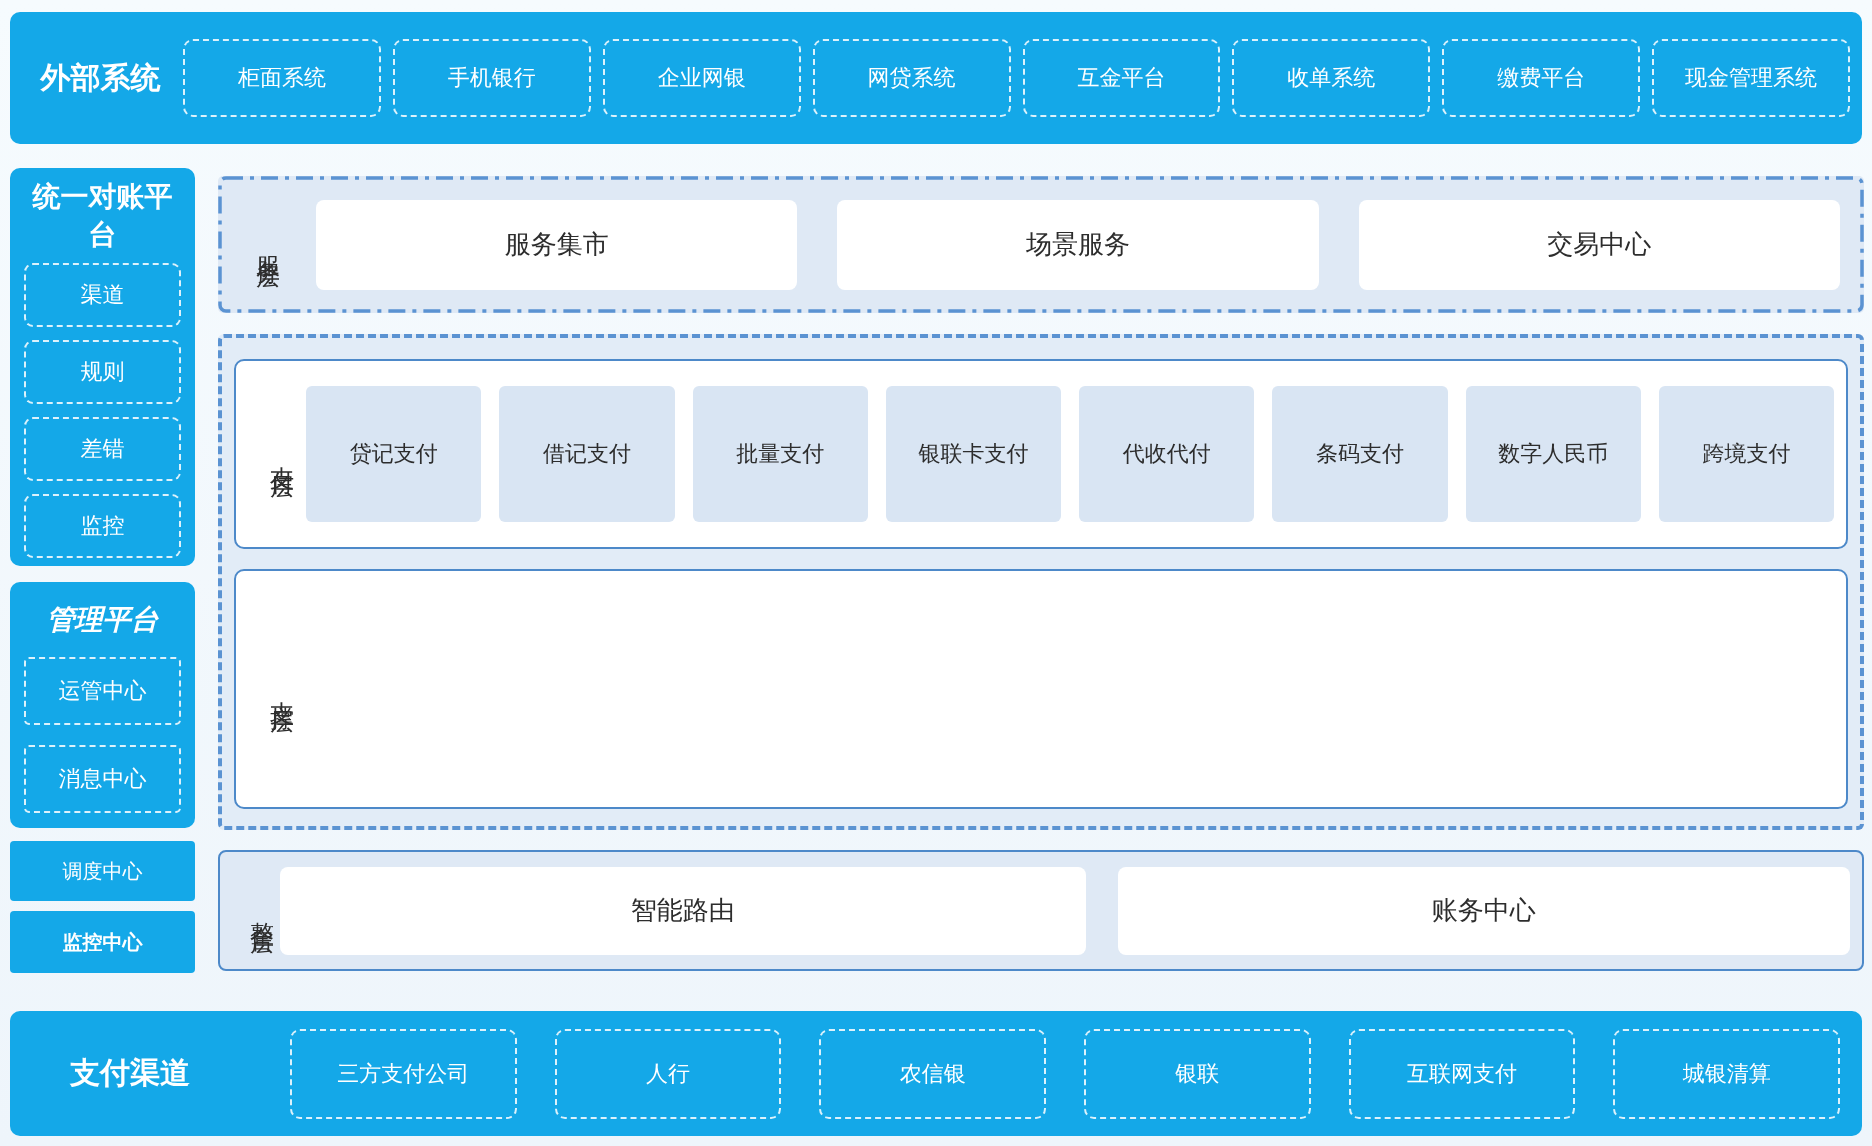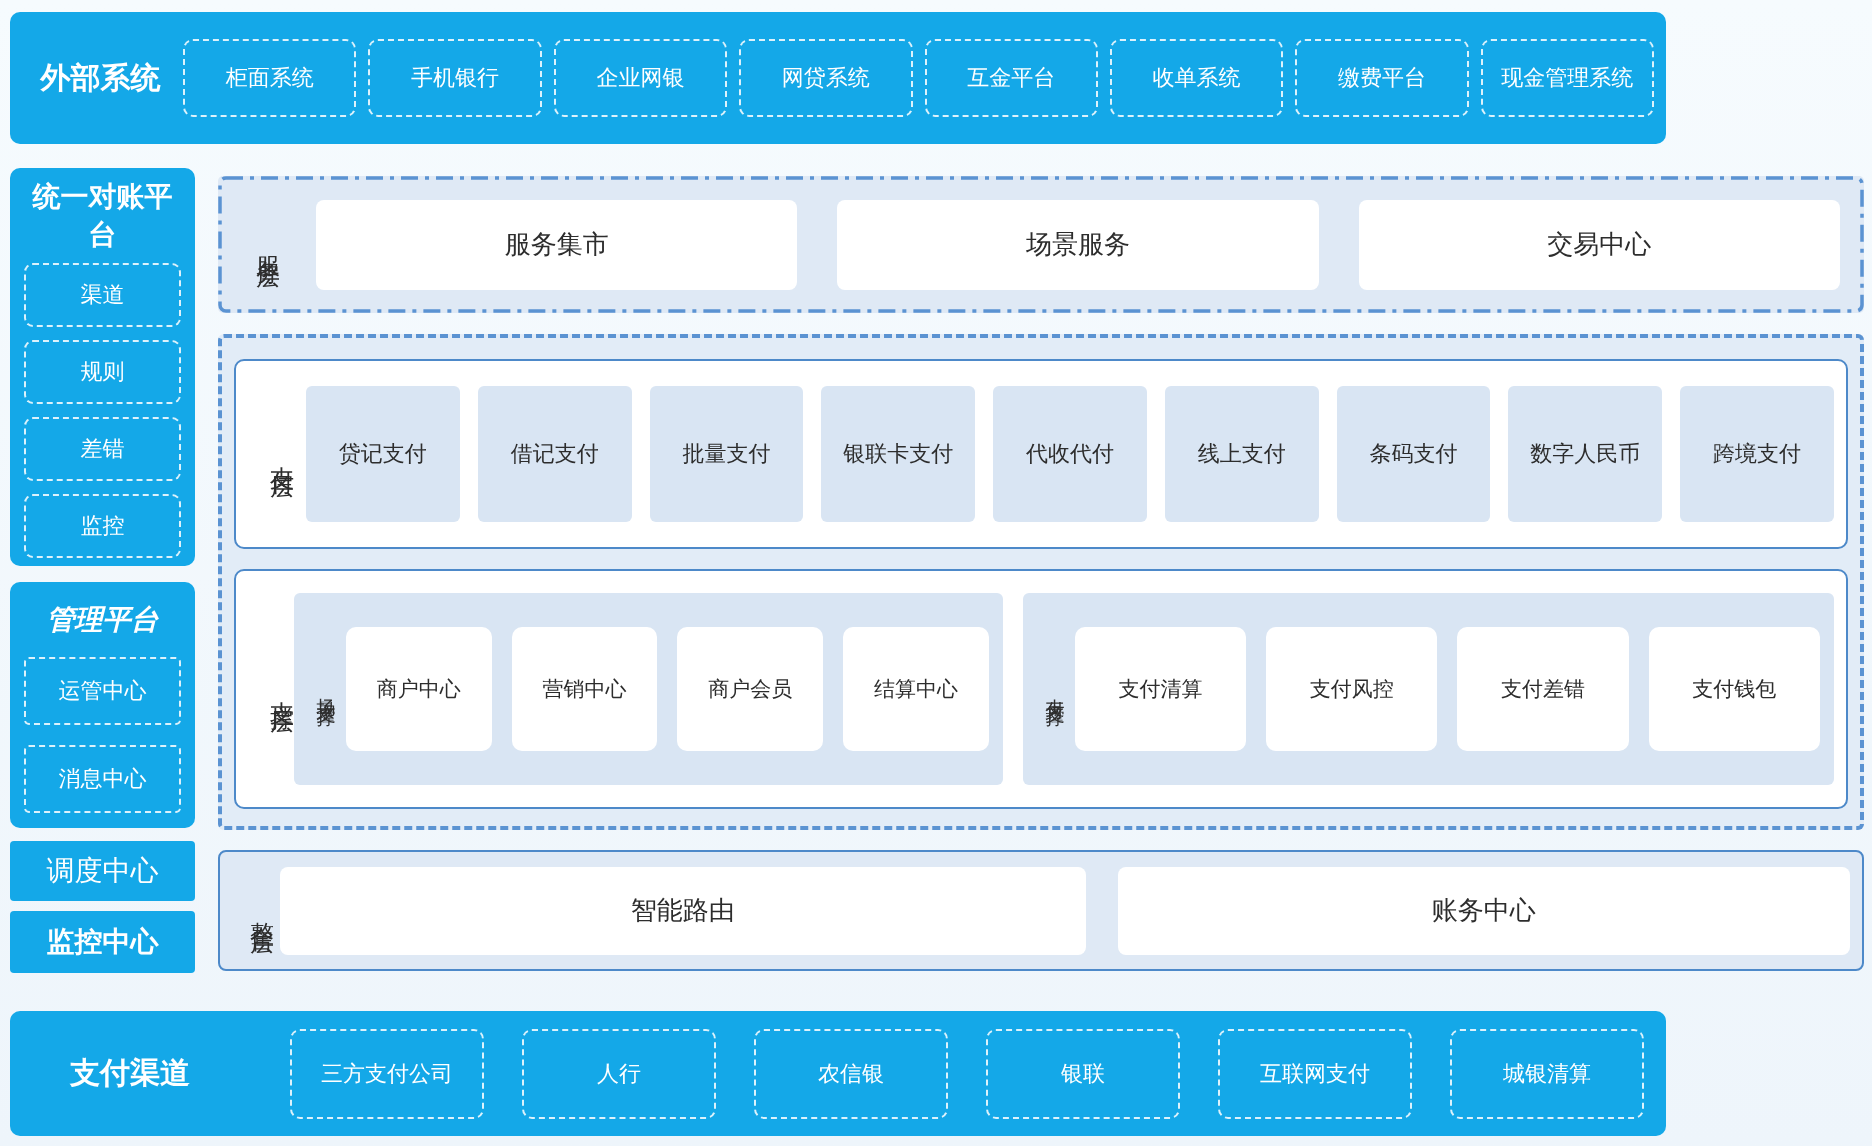--- a/index.html
+++ b/index.html
@@ -7,21 +7,21 @@
   body { font-family: "Liberation Sans", sans-serif; }
   .canvas {
     position: relative; width: 1872px; height: 1146px;
     background: linear-gradient(180deg,#f6fbfe 0%, #eef5fb 100%);
     overflow: hidden;
   }
   .cjk { font-family: "Liberation Sans", sans-serif; }
 
   
   .banner {
-    position: absolute; left: 10px; width: 1656px;
+    position: absolute; left: 10px; width: 1852px;
     background: #14a8e8; border-radius: 10px;
     display: flex; align-items: center;
   }
   .banner-title {
     color:#fff; font-weight: bold; font-size: 30px;
     text-align:center; flex: 0 0 auto;
   }
   .chip-row { flex: 1; display: flex; }
   .chip {
     flex: 1; border: 2px dashed rgba(255,255,255,.85); border-radius: 10px;
@@ -51,21 +51,21 @@
     border: 2px dashed rgba(255,255,255,.85); border-radius: 9px;
     color:#fff; font-size: 22px; height: 64px;
     display:flex; align-items:center; justify-content:center;
   }
   .panel-1 .left-panel-title { height: 95px; }
   .panel-2 { margin-top: 16px; padding-bottom: 15px; }
   .panel-2 .left-panel-title { height: 75px; font-style: italic; }
   .panel-2 .left-chip { height: 68px; border-radius: 5px; }
   .panel-2 .stack { gap: 20px; }
   .solo-box {
-    background:#14a8e8; border-radius: 4px; color:#fff; font-size: 28px;
+    background:#14a8e8; border-radius: 4px; color:#fff; font-size: 20px;
     display:flex; align-items:center; justify-content:center;
   }
   .solo-1 { margin-top: 13px; height: 60px; }
   .solo-2 { margin-top: 10px; height: 62px; font-weight: bold; }
 
   
   .main-col { position: absolute; left: 218px; top: 176px; width: 1646px; }
 
   .vlabel {
     writing-mode: vertical-rl; text-orientation: upright;
@@ -192,52 +192,28 @@
     <div class="mid-wrap">
 
       <div class="framed-box payment-box">
         <div class="vlabel cjk">支付层</div>
         <div class="payment-items">
           <div class="pay-item cjk">贷记支付</div>
           <div class="pay-item cjk">借记支付</div>
           <div class="pay-item cjk">批量支付</div>
           <div class="pay-item cjk">银联卡支付</div>
           <div class="pay-item cjk">代收代付</div>
-          <div class="pay-item cjk">线上支付</div>
           <div class="pay-item cjk">条码支付</div>
           <div class="pay-item cjk">数字人民币</div>
           <div class="pay-item cjk">跨境支付</div>
         </div>
       </div>
 
       <div class="framed-box support-box">
         <div class="vlabel cjk">支撑层</div>
-        <div class="support-groups">
-
-          <div class="support-group group-scene">
-            <div class="gvlabel cjk">场景支撑</div>
-            <div class="group-items">
-              <div class="group-item cjk">商户中心</div>
-              <div class="group-item cjk">营销中心</div>
-              <div class="group-item cjk">商户会员</div>
-              <div class="group-item cjk">结算中心</div>
-            </div>
-          </div>
-
-          <div class="support-group group-pay">
-            <div class="gvlabel cjk">支付支撑</div>
-            <div class="group-items">
-              <div class="group-item cjk">支付清算</div>
-              <div class="group-item cjk">支付风控</div>
-              <div class="group-item cjk">支付差错</div>
-              <div class="group-item cjk">支付钱包</div>
-            </div>
-          </div>
-
-        </div>
       </div>
     </div>
 
     <div class="integration-layer">
       <div class="vlabel cjk">整合层</div>
       <div class="integration-items">
         <div class="big-white-box int-route cjk">智能路由</div>
         <div class="big-white-box int-account cjk">账务中心</div>
       </div>
     </div>

